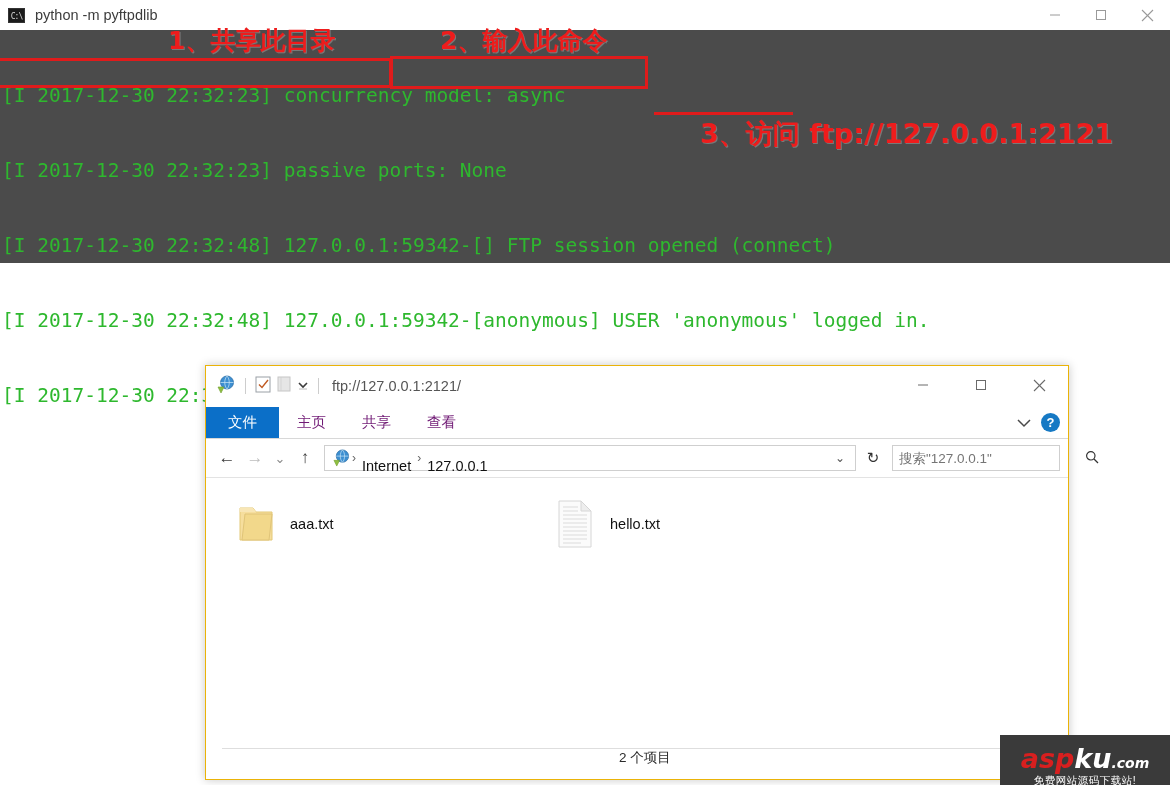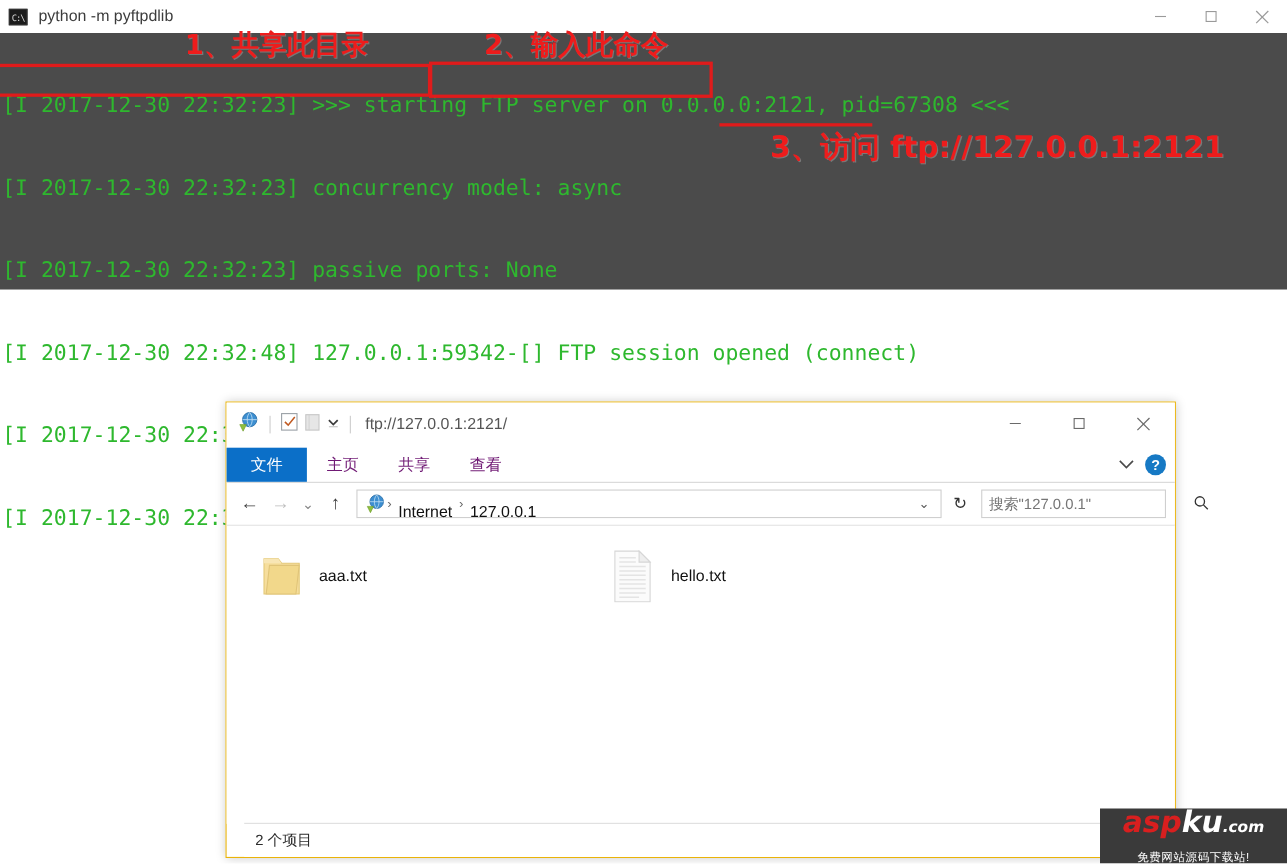--- a/index.html
+++ b/index.html
@@ -294,20 +294,21 @@
 
   #statusbar {
     position: absolute;
     left: 16px; right: 0; bottom: 0;
     height: 30px;
     background: #ffffff;
     border-top: 1px solid #dedede;
     display: flex;
     align-items: center;
     padding: 0 10px;
+    flex-direction: column;
   }
   #status-text {
     font-size: 13.5px;
     color: #2b2b2b;
   }
   #view-toggles {
     margin-left: auto;
     display: flex;
     gap: 6px;
     align-items: center;
@@ -335,21 +336,21 @@
     font-weight: bold;
     font-style: italic;
     font-size: 27px;
     color: #d81f1f;
   }
   #wm-main .wm-ku { color: #ffffff; }
   #wm-main .wm-com { font-size: 14px; color: #ffffff; font-style: italic; }
   #wm-sub {
     font-size: 10.5px;
     color: #ffffff;
-    margin-top: 14px;
+    margin-top: 3px;
     letter-spacing: 0.5px;
   }
 </style>
 </head>
 <body>
 
 <div id="terminal-window">
 
   <div id="terminal-titlebar">
     <div id="terminal-icon">C:\</div>
@@ -368,21 +369,20 @@
       <div class="term-winbtn">
         <svg width="13" height="13" viewBox="0 0 13 13">
             <line x1="1" y1="1" x2="12" y2="12" stroke="#9a9a9a" stroke-width="1.1"></line>
             <line x1="12" y1="1" x2="1" y2="12" stroke="#9a9a9a" stroke-width="1.1"></line>
           </svg>
       </div>
     </div>
   </div>
 
   <div id="terminal-body">
-    <div class="term-line">[I 2017-12-30 22:32:23] &gt;&gt;&gt; starting FTP server on 0.0.0.0:2121, pid=67308 &lt;&lt;&lt;</div>
     <div class="term-line">[I 2017-12-30 22:32:23] concurrency model: async</div>
     <div class="term-line">[I 2017-12-30 22:32:23] passive ports: None</div>
     <div class="term-line">[I 2017-12-30 22:32:48] 127.0.0.1:59342-[] FTP session opened (connect)</div>
     <div class="term-line">[I 2017-12-30 22:32:48] 127.0.0.1:59342-[anonymous] USER 'anonymous' logged in.</div>
     <div class="term-line">[I 2017-12-30 22:32:48] 127.0.0.1:59342-[anonymous] CWD C:\Users\Think\Desktop\ftpdir 250</div>
   </div>
 </div>
 
 <div class="redbox" style="left:-3px; top:58px; width:395px; height:30px;"></div>
 <div class="redbox" style="left:390px; top:56px; width:258px; height:33px;"></div>

